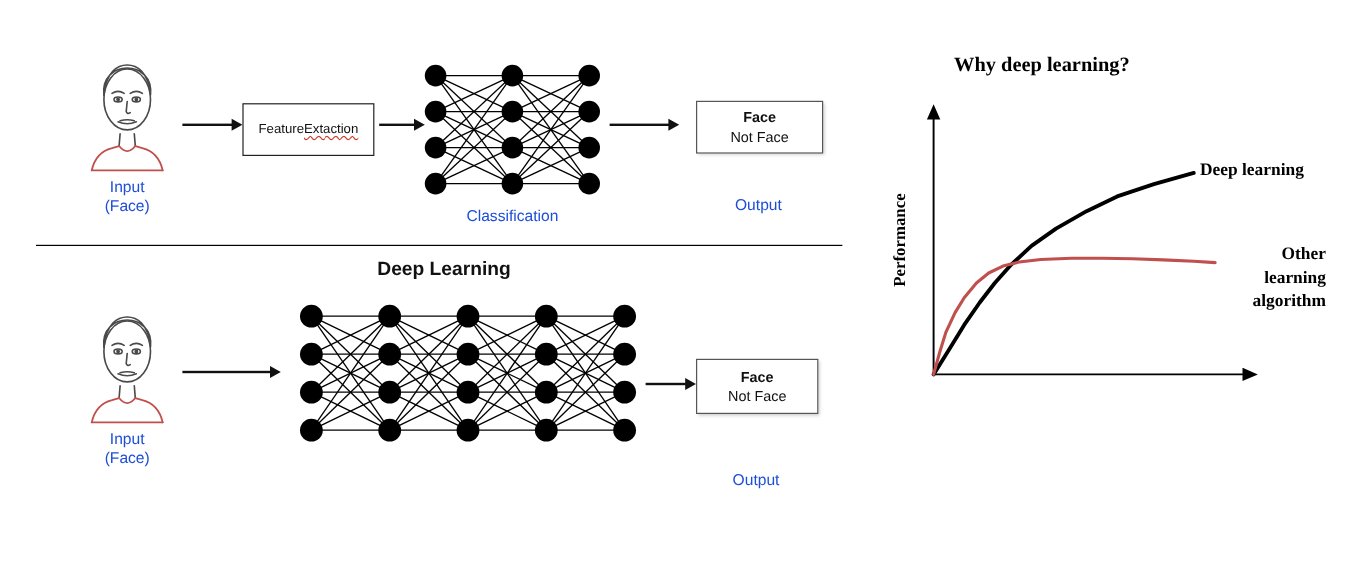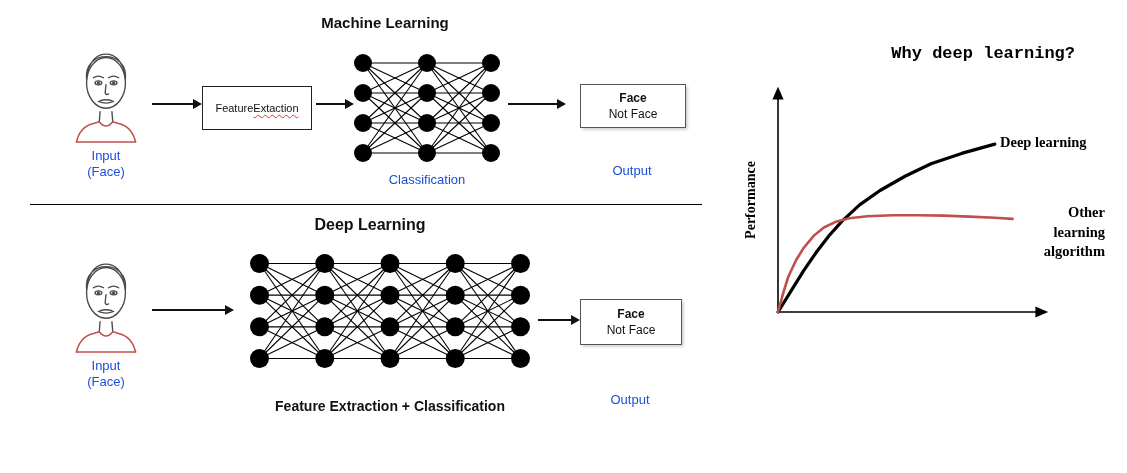--- a/index.html
+++ b/index.html
@@ -24,38 +24,37 @@
   .obox .i{}
 
   
   .arrow{position:absolute;height:2px;background:#111;}
   .arrow::after{content:"";position:absolute;right:-8px;top:-4px;width:0;height:0;
                 border-left:9px solid #111;border-top:5px solid transparent;border-bottom:5px solid transparent;}
 
   .divider{position:absolute;left:30px;top:204px;width:672px;border-top:1px solid #000;}
 
   
-  .chart-title{position:absolute;left:795px;top:44px;width:280px;text-align:right;
-               font-family:Liberation Mono, monospace;font-weight:bold;font-size:17px;color:#000;}
+  .chart-title{position:absolute;left:795px;top:44px;width:280px;text-align:left;
+               font-family:Liberation Serif, serif;font-weight:bold;font-size:17px;color:#000;}
   .axis-lbl{position:absolute;font-family:"Liberation Serif",serif;font-weight:bold;font-size:14px;color:#000;}
   .ylab{left:673px;top:190px;width:160px;height:20px;text-align:center;transform:rotate(-90deg);}
   .xlab{left:820px;top:316px;width:170px;text-align:center;}
   .series-lbl{position:absolute;font-family:"Liberation Serif",serif;font-weight:bold;font-size:14.5px;color:#000;line-height:1.35;}
   .s-deep{left:1000px;top:133px;width:115px;text-align:left;}
   .s-other{left:1023px;top:203px;width:82px;text-align:right;}
 
   .netlabel-bold{font-weight:bold;font-size:14px;color:#111;}
   svg{position:absolute;display:block;}
 </style>
 </head>
 <body>
 
 <div class="canvas">
 
-  <div class="sec-title" style="left:250px;top:14px;width:270px;">Machine Learning</div>
 
   <svg class="face-svg" style="left:68px;top:42px;" width="76" height="102" viewBox="0 0 90 120">
     <g fill="none" stroke="#4a4a4a" stroke-width="1.6" stroke-linecap="round">
       <ellipse cx="45" cy="48" rx="23" ry="30"></ellipse>
       <path d="M22,44 C18,8 72,8 68,44 C66,20 54,14 45,14 C36,14 24,20 22,44"></path>
       <path d="M30,42 Q36,38 42,42"></path>
         <path d="M48,42 Q54,38 60,42"></path>
       <ellipse cx="36" cy="48" rx="4" ry="2.4"></ellipse>
         <ellipse cx="54" cy="48" rx="4" ry="2.4"></ellipse>
       <circle cx="36" cy="48" r="1.1" fill="#4a4a4a"></circle>
@@ -259,21 +258,20 @@
       <circle cx="207.25" cy="11.5" r="9.5" fill="#000"></circle>
       <circle cx="207.25" cy="43.16666666666667" r="9.5" fill="#000"></circle>
       <circle cx="207.25" cy="74.83333333333334" r="9.5" fill="#000"></circle>
       <circle cx="207.25" cy="106.5" r="9.5" fill="#000"></circle>
       <circle cx="272.5" cy="11.5" r="9.5" fill="#000"></circle>
       <circle cx="272.5" cy="43.16666666666667" r="9.5" fill="#000"></circle>
       <circle cx="272.5" cy="74.83333333333334" r="9.5" fill="#000"></circle>
       <circle cx="272.5" cy="106.5" r="9.5" fill="#000"></circle>
     </svg>
 
-  <div class="lbl netlabel-bold" style="left:218px;top:398px;width:344px;">Feature Extraction + Classification</div>
 
   <div class="arrow" style="left:538px;top:319px;width:34px;"></div>
 
   <div class="obox" style="left:580px;top:299px;width:100px;height:44px;">
     <span class="b">Face</span>
     <span class="i">Not Face</span>
   </div>
 
   <div class="lbl" style="left:580px;top:392px;width:100px;">Output</div>
 

